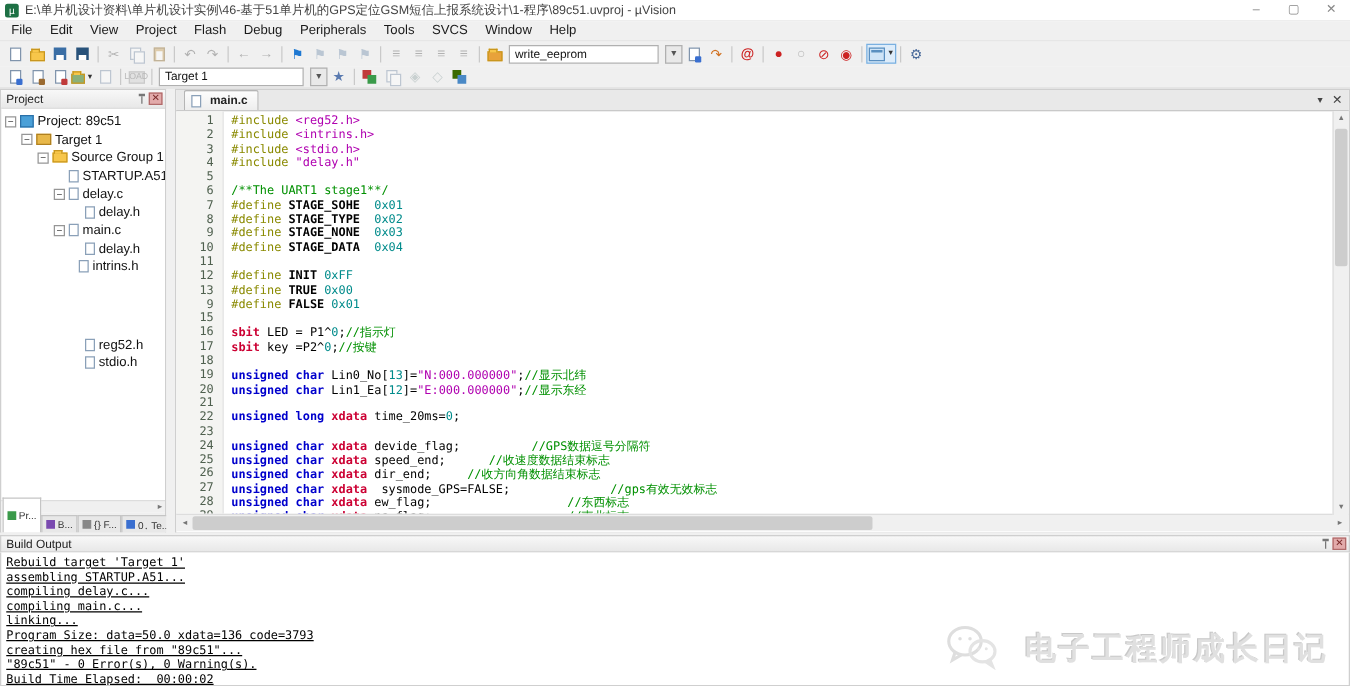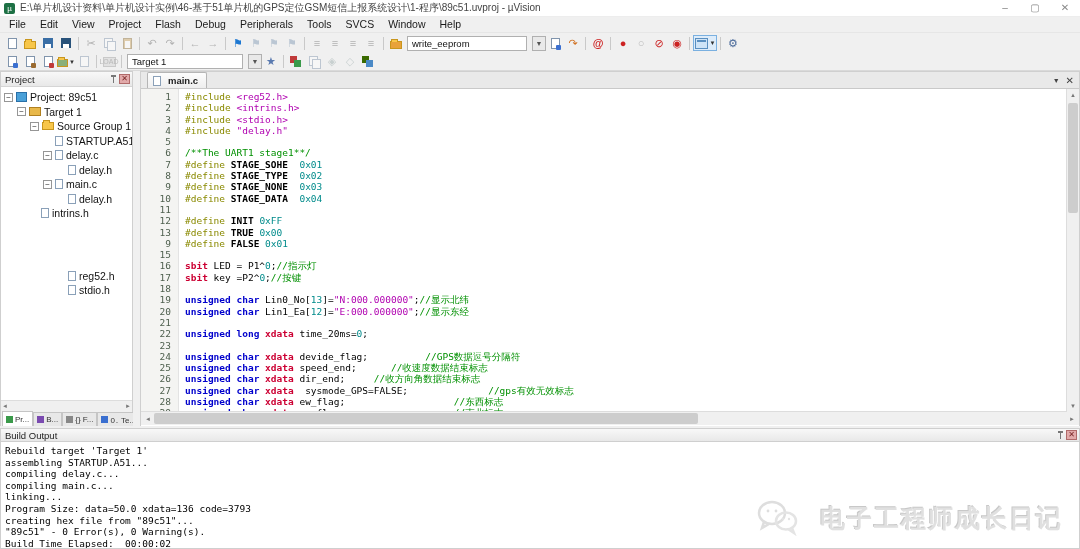--- a/index.html
+++ b/index.html
@@ -63,21 +63,21 @@
   .exp-sp { width:12px; flex:none; }
   .ti { flex:none; margin-right:3px; }
   .ti-file { width:8px; height:10px; background:#fff; border:1px solid #8aa0b8; }
   .ti-folder { width:12px; height:8px; background:#f7c64a; border:1px solid #c8961e; position:relative; }
   .ti-folder:before { content:""; position:absolute; top:-3px; left:0; width:5px; height:2px; background:#f7c64a; border:1px solid #c8961e; border-bottom:none; }
   .ti-project { width:11px; height:10px; background:#4aa0d8; border:1px solid #2a70a8; }
   .ti-target { width:12px; height:9px; background:#e8b84a; border:1px solid #b08020; }
   .panel-hscroll { height:10px; background:#f0f0f0; border-top:1px solid #ddd; display:flex; align-items:center; justify-content:space-between; font-size:6px; color:#777; padding:0 1px; }
   .panel-tabs { height:16px; background:#f0f0f0; display:flex; align-items:flex-end; padding-left:1px; }
   .ptab { height:14px; border:1px solid #c5c5c5; border-bottom:none; background:#e8e8e8; font-size:8px; color:#333; display:flex; align-items:center; padding:0 3px; gap:2px; white-space:nowrap; }
-  .ptab.active { background:#fff; height:15px; }
+  .ptab.active { background:#fff; height:28px; }
   .ptab .sq { width:7px; height:7px; flex:none; }
 
   .vsplit { width:7px; background:#f0f0f0; }
 
   
   .editor { flex:1; display:flex; flex-direction:column; background:#fff; border:1px solid #cfcfcf; position:relative; }
   .tabbar { height:17px; background:#e9e9e9; border-bottom:1px solid #c9c9c9; display:flex; align-items:flex-end; padding-left:6px; }
   .etab { height:16px; background:linear-gradient(#fdfdfd,#eee); border:1px solid #b5b5b5; border-bottom:none; display:flex; align-items:center; gap:4px; padding:0 8px 0 5px; font-size:9.5px; font-weight:bold; color:#222; border-radius:2px 2px 0 0; }
   .tabbar-tools { margin-left:auto; display:flex; align-items:center; gap:6px; padding-right:5px; height:100%; color:#444; }
   .code-wrap { height:322px; overflow:hidden; display:flex; position:relative; }
@@ -98,21 +98,21 @@
   .vscroll .thumb { position:absolute; top:14px; left:1px; right:1px; height:110px; background:#cdcdcd; border-radius:2px; }
   .vscroll .arr.bottom { position:absolute; bottom:0; left:0; right:0; }
   .hscroll { height:14px; background:#f0f0f0; border-top:1px solid #ddd; display:flex; align-items:center; position:relative; }
   .hscroll .arr { width:14px; text-align:center; font-size:6px; color:#777; flex:none; }
   .hscroll .thumb { position:absolute; left:13px; top:1px; bottom:1px; width:58%; background:#cdcdcd; border-radius:2px; }
 
   
   .build-panel { position:absolute; left:0; right:0; bottom:0; top:426px; background:#f0f0f0; display:flex; flex-direction:column; }
   .build-header { height:14px; margin-top:2px; background:linear-gradient(#f8f8f8,#e8e8e8); border:1px solid #cfcfcf; display:flex; align-items:center; padding:0 2px 0 4px; font-size:9.5px; color:#222; }
   .build-body { flex:1; background:#fff; border:1px solid #cfcfcf; border-top:none; position:relative; overflow:hidden; padding:3px 4px; }
-  .build-line { font:9.5px "DejaVu Sans Mono", monospace; color:#000; white-space:pre; line-height:11.6px; }
+  .build-line { font:9.5px "DejaVu Sans Mono", monospace; color:#000; white-space:pre; line-height:11.6px;text-decoration:underline; }
 
   
   .watermark { position:absolute; right:16px; bottom:12px; display:flex; align-items:center; gap:22px; pointer-events:none; }
   .wm-text { font-size:25px; font-weight:bold; color:#e0e0e0; letter-spacing:2px;
              text-shadow:1px 1px 0 #ffffff, -1px -1px 0 #c8c8c8; white-space:nowrap; }
 </style>
 </head>
 <body>
 
 <div class="titlebar">
@@ -297,21 +297,21 @@
         <div class="tree-row" style="padding-left: 42px;">
           <span class="exp">−</span>
           <span class="ti ti-file"></span>
           <span>main.c</span>
         </div>
         <div class="tree-row" style="padding-left: 55px;">
           <span class="exp-sp"></span>
           <span class="ti ti-file"></span>
           <span>delay.h</span>
         </div>
-        <div class="tree-row" style="padding-left: 28px;">
+        <div class="tree-row" style="padding-left: 50px;">
           <span class="exp-sp"></span>
           <span class="ti ti-file"></span>
           <span>intrins.h</span>
         </div>
         <div class="tree-row" style="padding-left: 55px; margin-top: 48px;">
           <span class="exp-sp"></span>
           <span class="ti ti-file"></span>
           <span>reg52.h</span>
         </div>
         <div class="tree-row" style="padding-left: 55px;">

